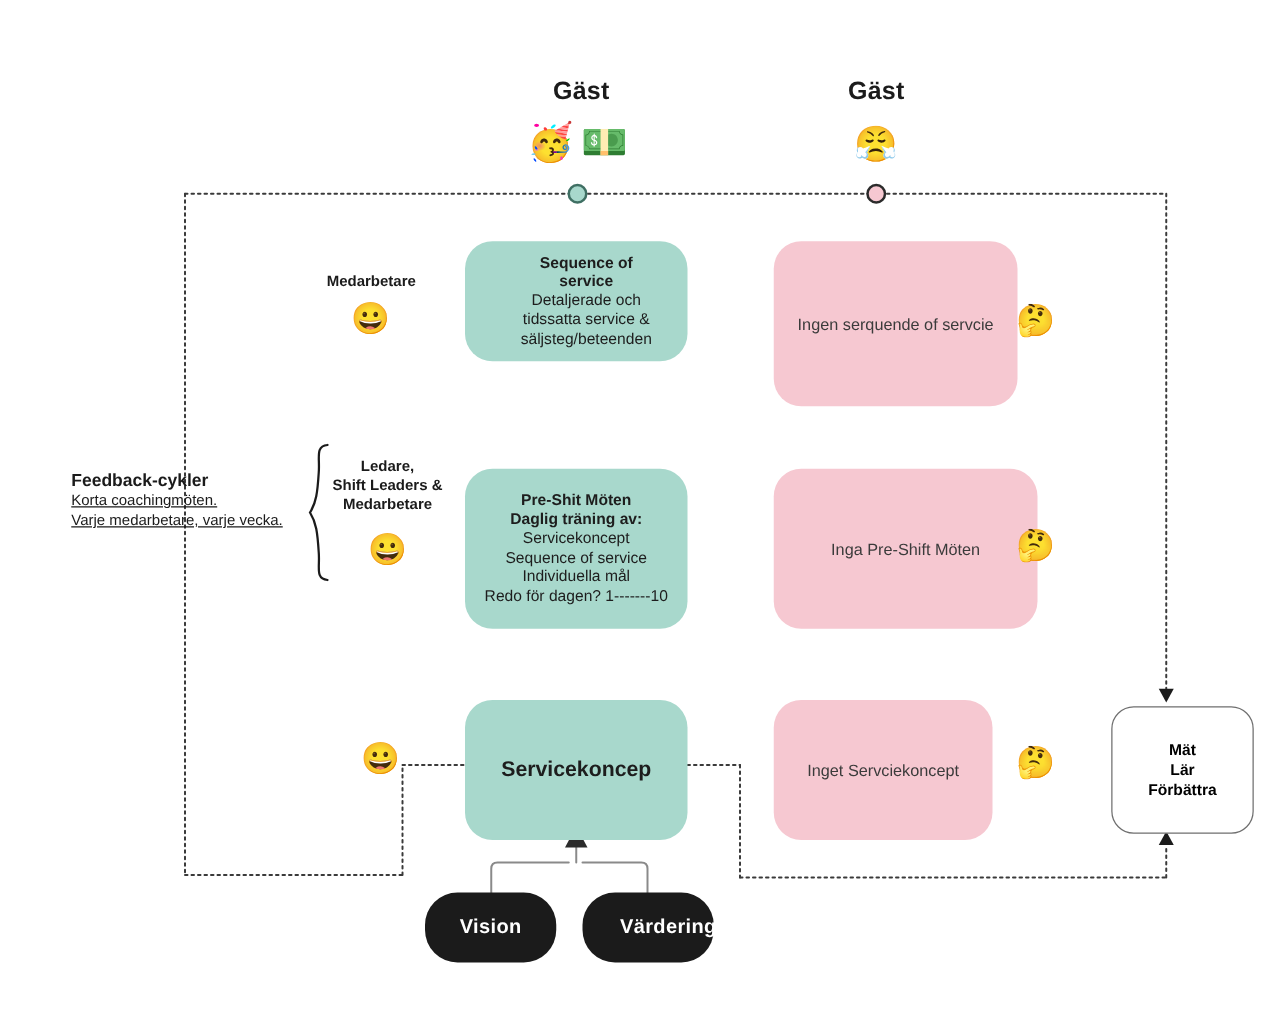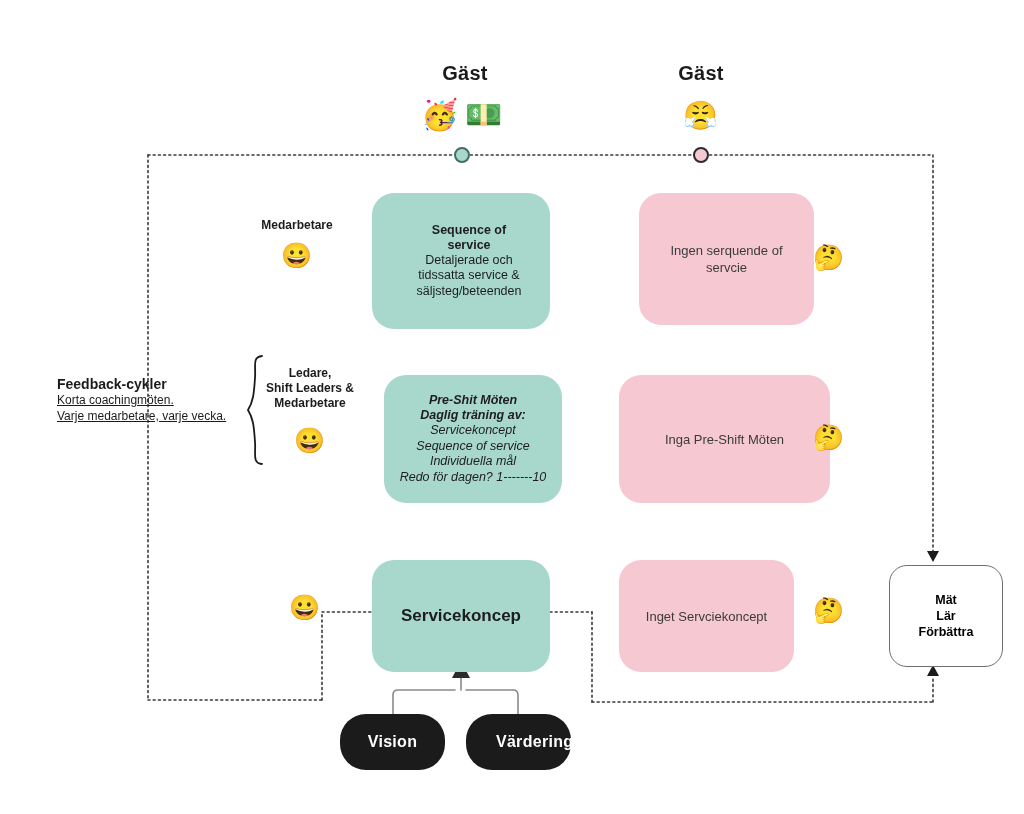--- a/index.html
+++ b/index.html
@@ -224,36 +224,36 @@
   <div class="abs emoji small" style="left:235px; top:428px; width:150px;">😀</div>
 
   <div class="abs emoji small" style="left:288px; top:595px; width:34px;">😀</div>
 
   <div class="abs feedback-block" style="left:57px; top:376px;">
     <div class="feedback-title">Feedback-cykler</div>
     <div class="feedback-line">Korta coachingmöten.</div>
     <div class="feedback-line">Varje medarbetare, varje vecka.</div>
   </div>
 
-  <div class="abs box box-teal" style="left:372px; top:193px; width:178px; height:136px;padding-left:16px;">
+  <div class="abs box box-teal" style="left:372px; top:193px; width:178px; height:96px;padding-left:16px;">
     <div class="box-inner">
       <div class="teal-title">Sequence of</div>
       <div class="teal-title">service</div>
       <div class="teal-body">Detaljerade och</div>
       <div class="teal-body">tidssatta service &amp;</div>
       <div class="teal-body">säljsteg/beteenden</div>
     </div>
   </div>
 
-  <div class="abs box box-pink" style="left:619px; top:193px; width:175px; height:132px;margin-left:20px;">
+  <div class="abs box box-pink" style="left:619px; top:193px; width:195px; height:132px;">
     <div class="box-inner pink-text">Ingen serquende of servcie</div>
   </div>
   <div class="abs emoji small" style="left:812px; top:245px; width:34px;">🤔</div>
 
-  <div class="abs box box-teal" style="left:384px; top:375px; width:178px; height:128px;font-style:italic;">
+  <div class="abs box box-teal" style="left:372px; top:375px; width:178px; height:128px;">
     <div class="box-inner">
       <div class="teal-title">Pre-Shit Möten</div>
       <div class="teal-title">Daglig träning av:</div>
       <div class="teal-body">Servicekoncept</div>
       <div class="teal-body">Sequence of service</div>
       <div class="teal-body">Individuella mål</div>
       <div class="teal-body">Redo för dagen? 1-------10</div>
     </div>
   </div>
 

